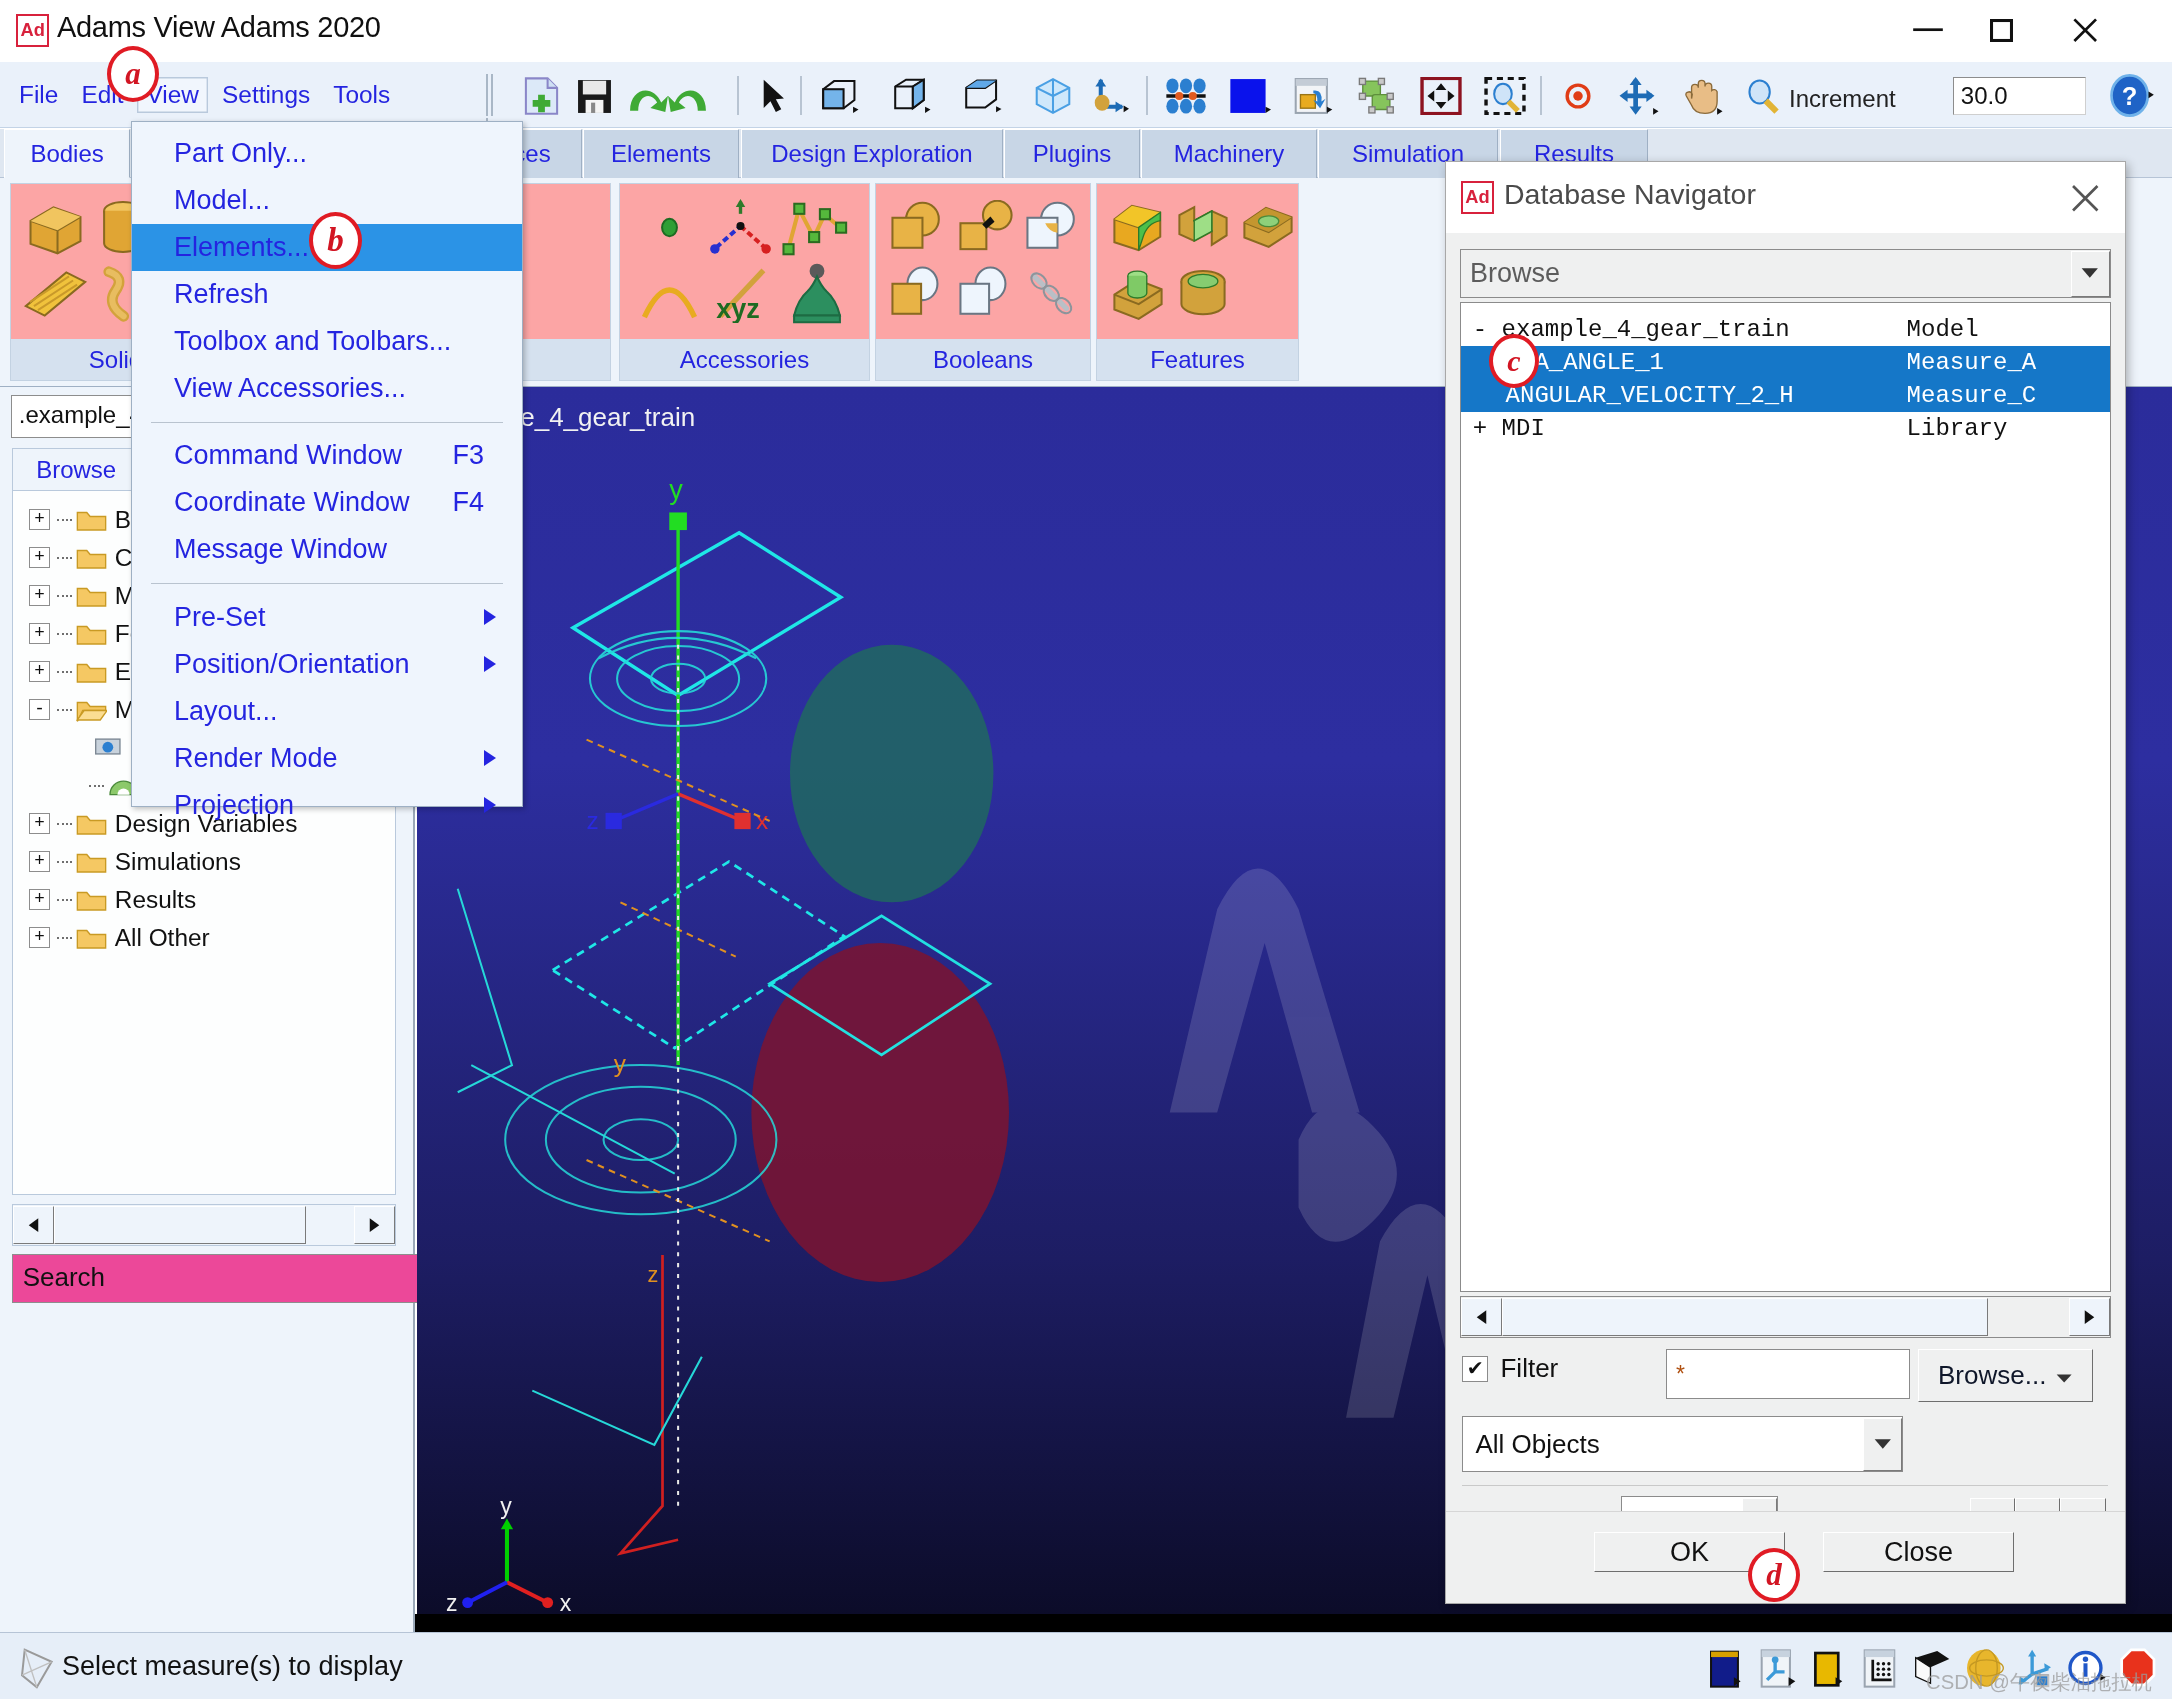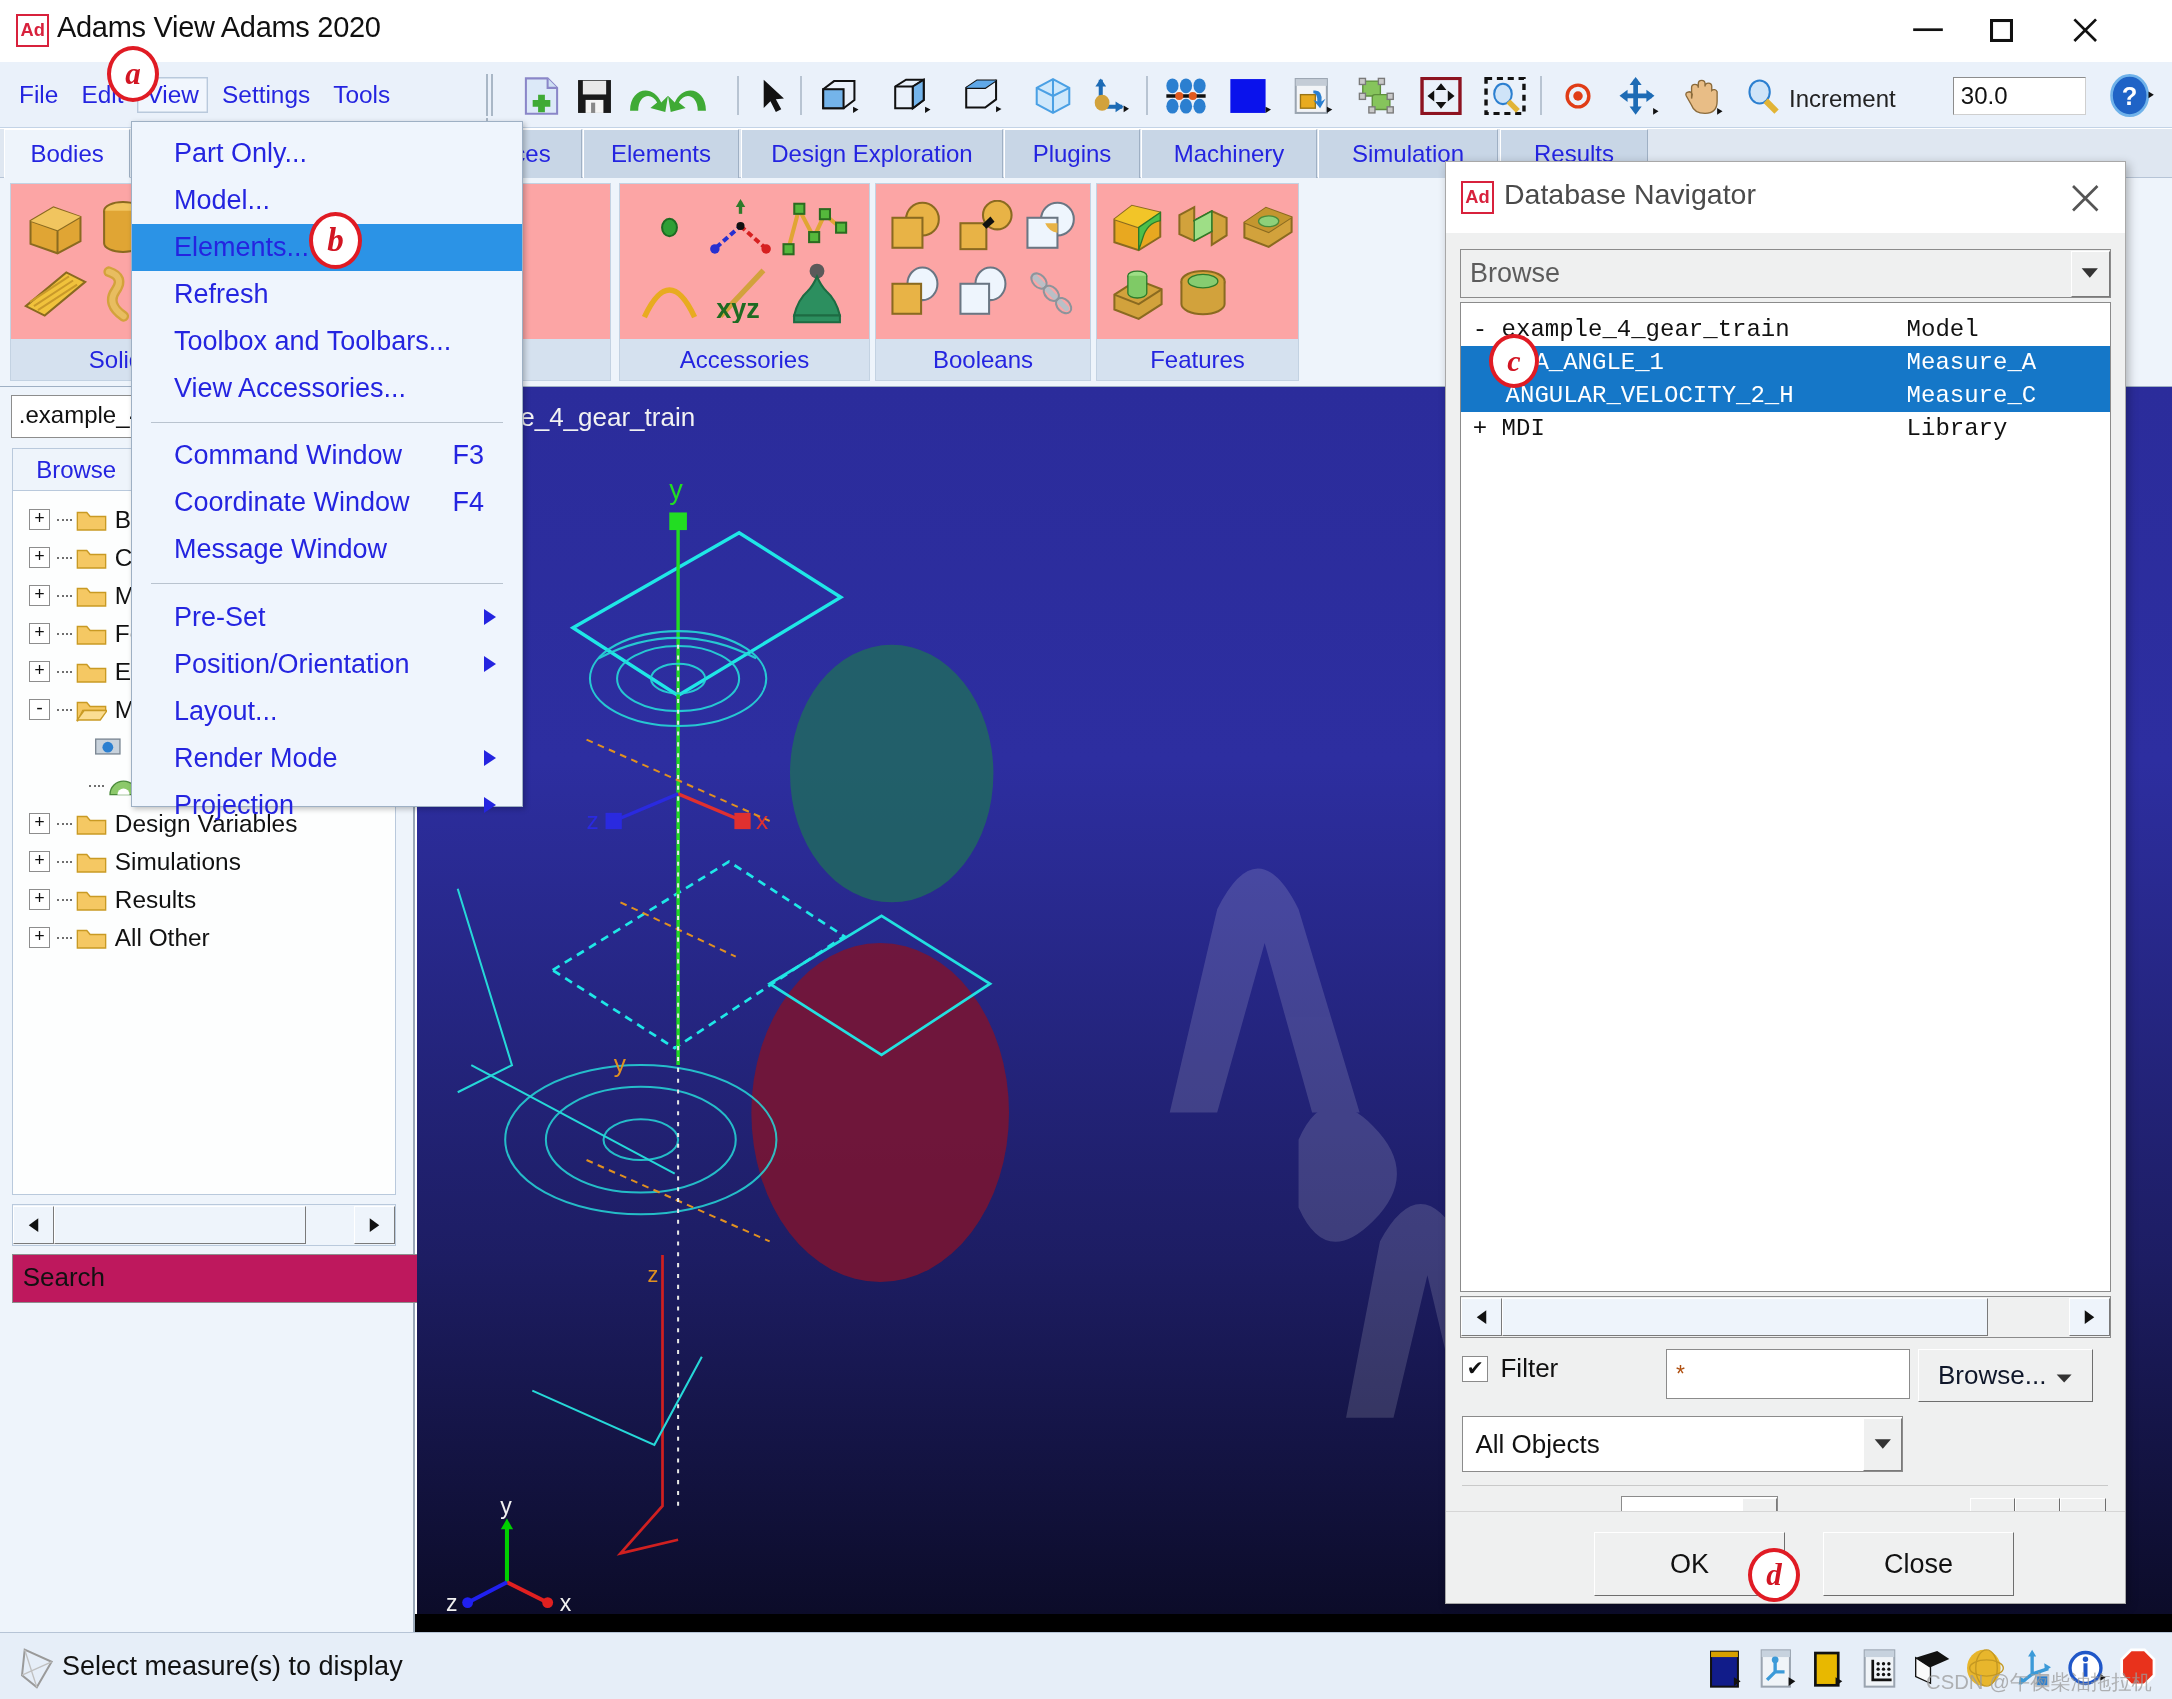--- a/index.html
+++ b/index.html
@@ -161,21 +161,21 @@
     width:31px; height:24.4px; margin-right:8.1px; position:relative; flex:0 0 auto;
   }
   .lp-hscroll {
     position:absolute; left:12.2px; top:817px; width:384px; height:42px;
     background:#eef4fb; border:1.4px solid #b9c9dc; display:flex; align-items:center;
   }
   .sbtn { width:41px; height:38px; background:#eef4fb; border:1.4px solid #fff; border-right-color:#7a7a7a; border-bottom-color:#7a7a7a; display:flex;align-items:center;justify-content:center;}
   .sthumb { height:38px; background:#eef4fb; border:1.4px solid #fff; border-right-color:#7a7a7a; border-bottom-color:#7a7a7a;}
   .lp-search {
     position:absolute; left:12.2px; top:867px; width:427px; height:49px;
-    background:#be185d; border:1.4px solid #8d8d8d;
+    background:#ec4899; border:1.4px solid #8d8d8d;
     font-size:26px; color:#111; padding:6.8px 9.5px;
   }
 
   
   .viewport {
     position:absolute; left:417px; top:387px; width:1755px; height:1245px;
     background: linear-gradient(#2b2c9b 0%, #2d2ea0 30%, #1d1d63 70%, #0b0b26 100%);
     overflow:hidden;
   }
   .vp-title {
@@ -274,21 +274,21 @@
   .selbox {
     background:#fff; border:1.4px solid #8b8b8b;
     display:flex; align-items:center;
     font-size:26px; color:#111;
   }
   .dbnav-footer {
     position:absolute; left:0; bottom:0; width:100%; height:92px; background:#eff0f0;
     border-top:1.4px solid #d6d6d6;
   }
   .dlgbtn {
-    position:absolute; top:20.3px; height:64px;
+    position:absolute; top:20.3px; height:40px;
     background:#eff0f0; border:1.4px solid #fff;
     border-right-color:#6e6e6e; border-bottom-color:#6e6e6e;
     display:flex; align-items:center; justify-content:center;
     font-size:27px; color:#111;
   }
 
   
   .badge {
     position:absolute; border-radius:50%;
     background:#ffffff; border:4.7px solid #e01b24;

